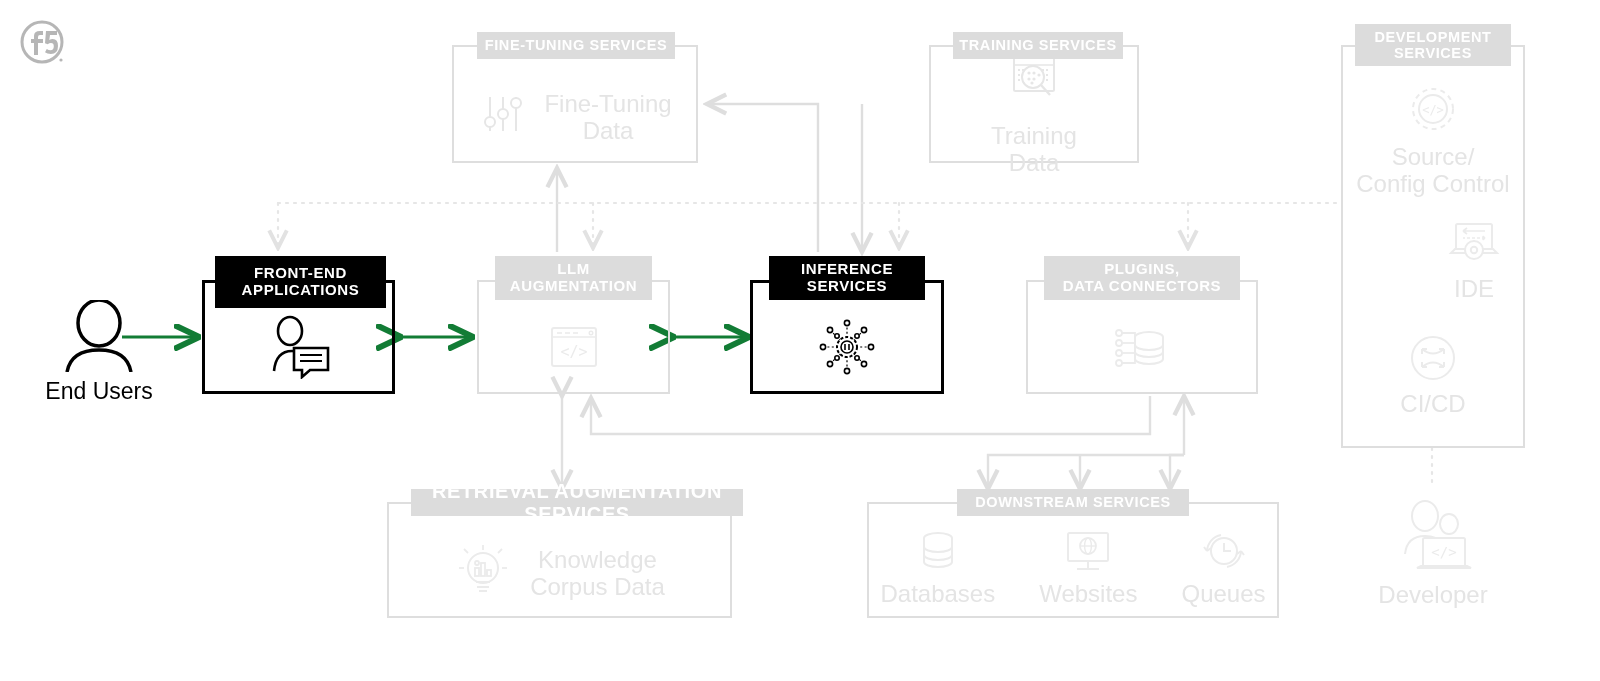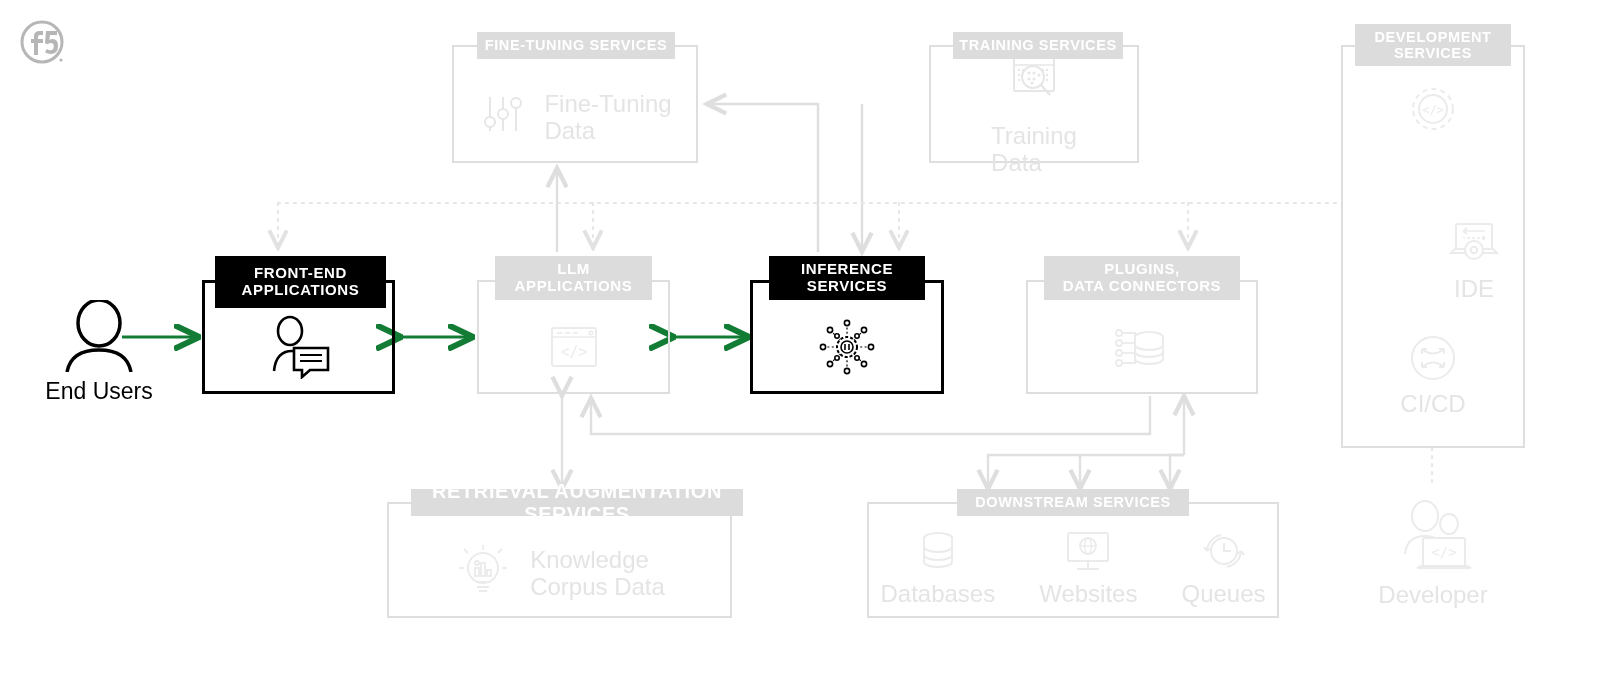--- a/index.html
+++ b/index.html
@@ -14,21 +14,21 @@
   .gbox.dark{border-color:#000000;border-width:3px;}
 
   .ghead{position:absolute;background:#dcdcdc;color:#ffffff;font-weight:bold;
          letter-spacing:.6px;text-align:center;display:flex;align-items:center;
          justify-content:center;line-height:1.12;z-index:5;white-space:pre-line;}
   .ghead.dark{background:#000000;color:#ffffff;}
 
   .body-row{position:absolute;display:flex;align-items:center;justify-content:center;gap:18px;}
   .tile{display:flex;flex-direction:column;align-items:center;}
   .cap{color:#e4e4e4;font-size:24px;line-height:1.12;text-align:center;margin-top:6px;white-space:pre-line;}
-  .cap.side{margin-top:8px;text-align:left;}
+  .cap.side{margin-top:8px;text-align:center;}
 
   .ico{display:block;}
 
   
   .endusers{position:absolute;left:34px;top:300px;width:130px;text-align:center;}
   .endusers .lbl{font-size:23px;color:#000;margin-top:6px;font-weight:400;}
 
   .logo{position:absolute;left:20px;top:20px;width:46px;height:46px;}
 
   .devcol{position:absolute;}
@@ -167,20 +167,22 @@
 SERVICES</div>
   <div class="devcol" style="left:1341px;top:66px;width:184px;height:382px;">
     <div class="devtile" style="top:14px;">
       <svg class="ico" width="62" height="58" viewBox="0 0 62 58">
         <g fill="none" stroke="#ebebeb" stroke-width="2">
           <circle cx="31" cy="29" r="14"></circle>
           <circle cx="31" cy="29" r="20" stroke-dasharray="5,4.2"></circle>
         </g>
         <text x="31" y="34" font-size="12" fill="#ebebeb" text-anchor="middle" font-family="DejaVu Sans Mono, monospace">&lt;/&gt;</text>
       </svg>
+      <div class="cap">Source/
+Config Control</div>
     </div>
     <div class="devtile" style="top:152px;margin-left:41px;">
       <svg class="ico" width="62" height="52" viewBox="0 0 62 52">
         <rect x="13" y="6" width="36" height="25" rx="1.5" fill="none" stroke="#ebebeb" stroke-width="2"></rect>
         <path d="M20 13 L42 13 M20 13 L24 10 M20 13 L24 16" fill="none" stroke="#ebebeb" stroke-width="1.6"></path>
         <path d="M42 20 L20 20 M42 20 L38 17 M42 20 L38 23" fill="none" stroke="#ebebeb" stroke-width="1.6" stroke-dasharray="3,2"></path>
         <path d="M8 35 L54 35 L50 31 L12 31 Z" fill="none" stroke="#ebebeb" stroke-width="2"></path>
         <circle cx="31" cy="32" r="9" fill="#fff" stroke="#ebebeb" stroke-width="2"></circle>
         <circle cx="31" cy="32" r="3.2" fill="none" stroke="#ebebeb" stroke-width="2"></circle>
       </svg>
@@ -220,21 +222,21 @@
       <path d="M8 56 q2-20 18-20 q8 0 13 6" fill="none" stroke="#000" stroke-width="2.6"></path>
       <path d="M28 33 L62 33 L62 55 L44 55 L36 62 L36 55 L28 55 Z" fill="#fff" stroke="#000" stroke-width="2.6"></path>
       <line x1="34" y1="40" x2="56" y2="40" stroke="#000" stroke-width="2"></line>
       <line x1="34" y1="46" x2="56" y2="46" stroke="#000" stroke-width="2"></line>
     </svg>
   </div>
 
   <div class="gbox" style="left:477px;top:280px;width:193px;height:114px;">
   </div>
   <div class="ghead" style="left:495px;top:256px;width:157px;height:44px;font-size:15px;">LLM
-APPLICATIONS</div>
+AUGMENTATION</div>
   <div class="body-row" style="left:477px;top:300px;width:193px;height:94px;">
     <svg class="ico" width="52" height="46" viewBox="0 0 52 46">
       <rect x="4" y="4" width="44" height="38" rx="2" fill="none" stroke="#ebebeb" stroke-width="2"></rect>
       <line x1="4" y1="13" x2="48" y2="13" stroke="#ebebeb" stroke-width="1.6"></line>
       <g stroke="#ebebeb" stroke-width="1.6">
           <line x1="9" y1="9" x2="14" y2="9"></line>
           <line x1="17" y1="9" x2="22" y2="9"></line>
           <line x1="25" y1="9" x2="30" y2="9"></line>
         </g>
       <circle cx="43" cy="9" r="1.8" fill="none" stroke="#ebebeb" stroke-width="1.4"></circle>

